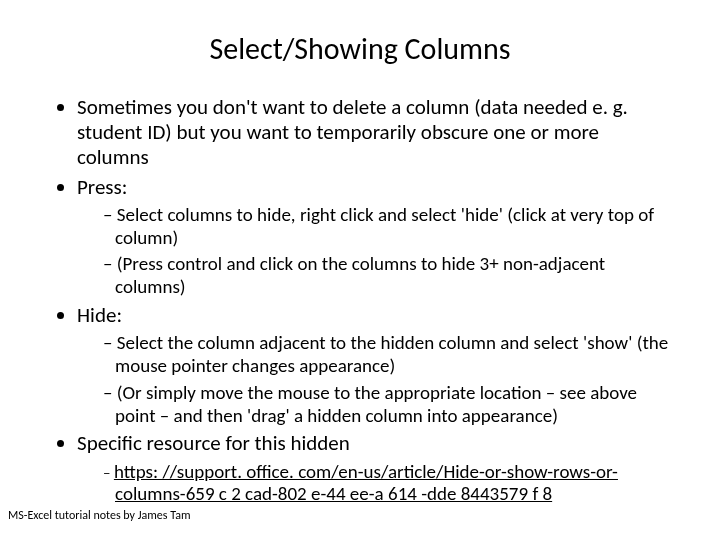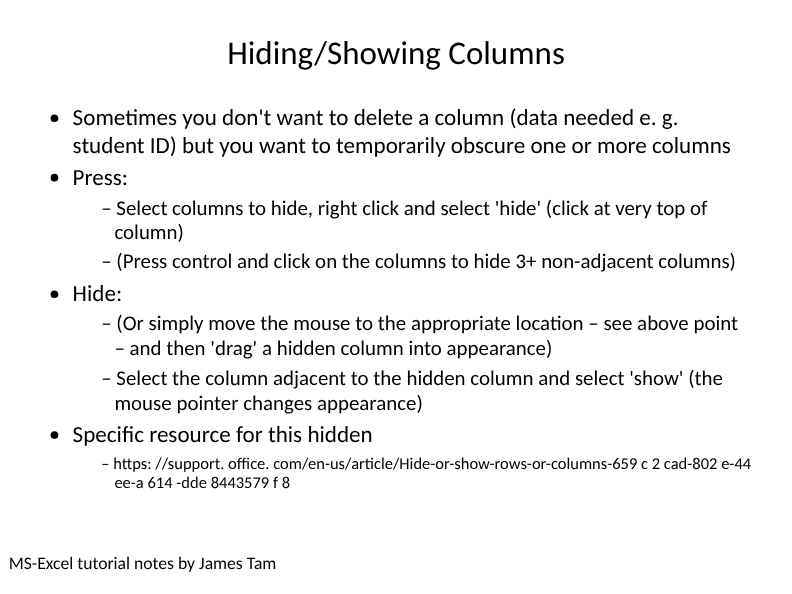--- a/index.html
+++ b/index.html
@@ -19,21 +19,21 @@
     box-sizing: border-box;
     padding: 18px 36px 0 36px;
   }
   .title {
     text-align: center;
     font-size: 30px;
     font-weight: 400;
     margin: 12px 0 28px 0;
   }
   ul.lvl1 {
-    margin: 0;
+    margin: 11px;
     padding-left: 30px;
     list-style: disc;
   }
   ul.lvl1 > li {
     font-size: 21px;
     line-height: 1.2;
     margin-bottom: 4px;
   }
   ul.lvl2 {
     margin: 4px 0 4px 0;
@@ -44,53 +44,54 @@
     font-size: 19px;
     line-height: 1.2;
     margin-bottom: 4px;
     text-indent: -12px;
     padding-left: 12px;
   }
   ul.lvl2 > li::before {
     content: "– ";
   }
   .link {
-    font-size: 15px;
+    text-decoration: underline;
+    font-size: 19px;
     line-height: 1.2;
   }
   .link-li {
     font-size: 15px !important;
     line-height: 1.2;
   }
   .footer {
     position: absolute;
     left: 8px;
     bottom: 18px;
-    font-size: 16px;
+    font-size: 12px;
     color: #000;
   }
 </style>
 </head>
 <body>
 
 <div class="slide">
 
-  <div class="title">Hiding/Showing Columns</div>
+  <div class="title">Select/Showing Columns</div>
 
   <ul class="lvl1">
     <li>Sometimes you don't want to delete a column (data needed e. g. student ID) but you want to temporarily obscure one or more columns</li>
     <li>Press:</li>
     <ul class="lvl2">
       <li>Select columns to hide, right click and select 'hide' (click at very top of column)</li>
       <li>(Press control and click on the columns to hide 3+ non-adjacent columns)</li>
     </ul>
     <li>Hide:</li>
     <ul class="lvl2">
+      <li>Select the column adjacent to the hidden column and select 'show' (the mouse pointer changes appearance)</li>
       <li>(Or simply move the mouse to the appropriate location – see above point – and then 'drag' a hidden column into appearance)</li>
-      <li>Select the column adjacent to the hidden column and select 'show' (the mouse pointer changes appearance)</li>
     </ul>
     <li>Specific resource for this hidden</li>
     <ul class="lvl2">
       <li class="link-li"><span class="link">https: //support. office. com/en-us/article/Hide-or-show-rows-or-columns-659 c 2 cad-802 e-44 ee-a 614 -dde 8443579 f 8</span></li>
     </ul>
   </ul>
 
   <div class="footer">MS-Excel tutorial notes by James Tam</div>
 </div>
 

